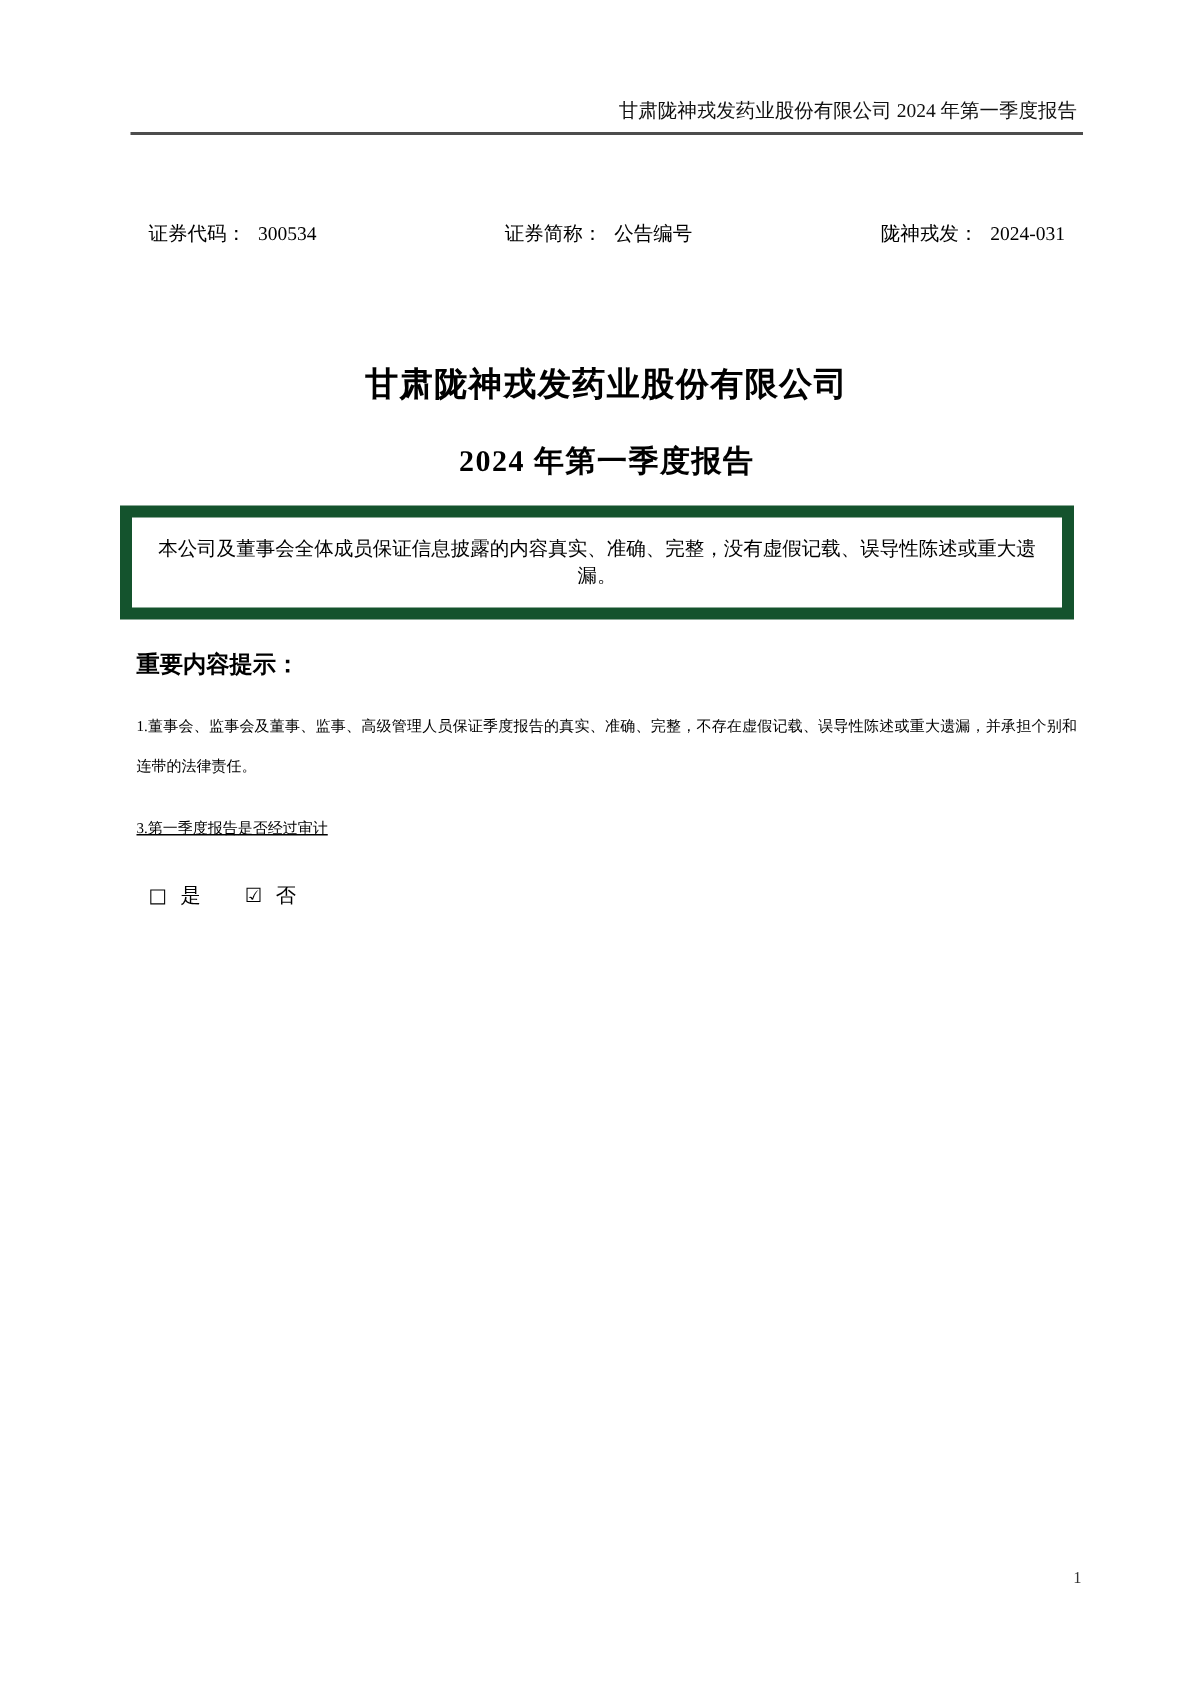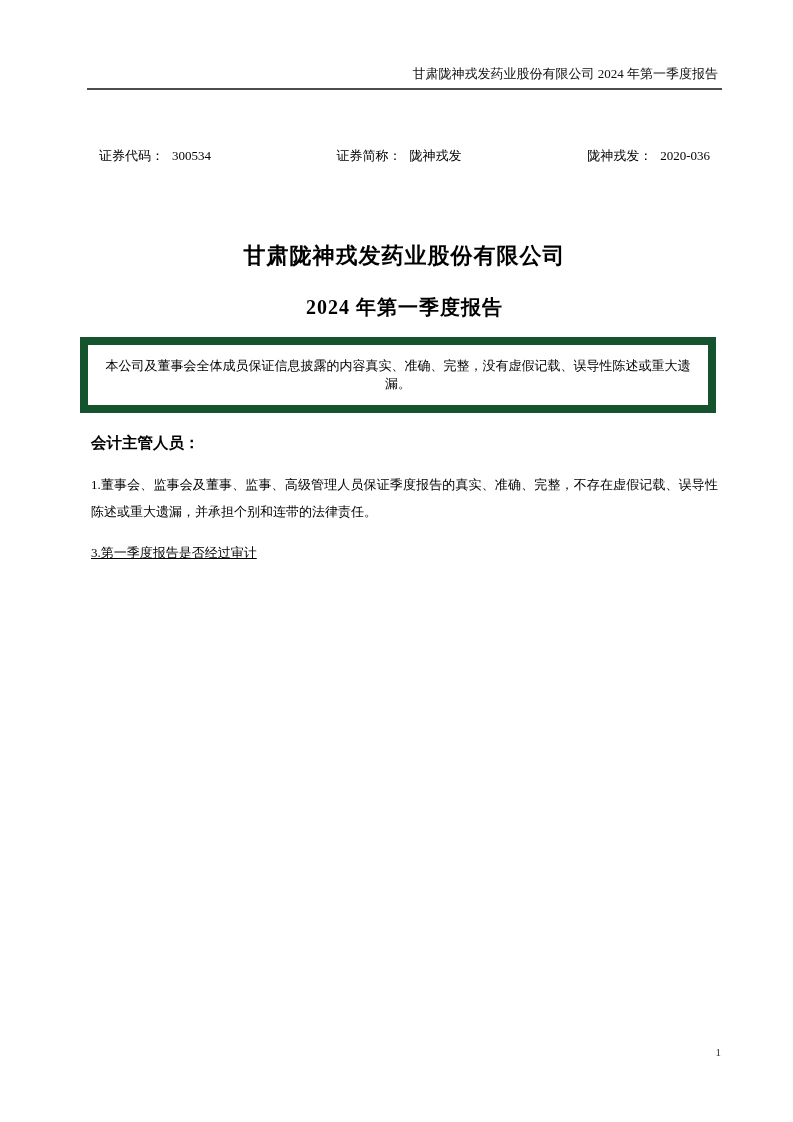--- a/index.html
+++ b/index.html
@@ -57,21 +57,21 @@
   }
 
   .notice-heading {
     margin: 16px 75px 0 75px;
     font-size: 15.5px;
     font-weight: bold;
   }
 
   .notice-paragraph {
     margin: 0 75px;
-    font-size: 13px;
+    font-size: 10px;
     line-height: 27px;
     text-align: justify;
   }
   .notice-paragraph.first { margin-top: 9px; }
   .notice-paragraph.third { margin-top: 6px; text-decoration: underline; }
 
   .audit-answer-row {
     margin: 9px 75px 0 75px;
     font-size: 13.5px;
     line-height: 27px;
@@ -96,38 +96,46 @@
 
 <div class="page">
 
   <div class="running-header">甘肃陇神戎发药业股份有限公司 2024 年第一季度报告</div>
 
   <div class="codes-row">
     <span class="code-item">
       <span>证券代码：</span><span>300534</span>
     </span>
     <span class="code-item">
-      <span>证券简称：</span><span>陇神戎发</span>
+      <span>证券简称：</span><span>公告编号</span>
     </span>
     <span class="code-item">
-      <span>陇神戎发：</span><span>2020-036</span>
+      <span>陇神戎发：</span><span>2024-031</span>
     </span>
   </div>
 
   <h1 class="company-title">甘肃陇神戎发药业股份有限公司</h1>
 
   <h2 class="report-period-title">2024 年第一季度报告</h2>
 
   <div class="statement-box">
     <p>本公司及董事会全体成员保证信息披露的内容真实、准确、完整，没有虚假记载、误导性陈述或重大遗漏。</p>
   </div>
 
-  <h3 class="notice-heading">会计主管人员：</h3>
+  <h3 class="notice-heading">重要内容提示：</h3>
 
   <p class="notice-paragraph first">1.董事会、监事会及董事、监事、高级管理人员保证季度报告的真实、准确、完整，不存在虚假记载、误导性陈述或重大遗漏，并承担个别和连带的法律责任。</p>
 
 
   <p class="notice-paragraph third">3.第一季度报告是否经过审计</p>
 
+  <div class="audit-answer-row">
+    <span class="audit-option">
+      <span class="checkbox-glyph">□</span><span>是</span>
+    </span>
+    <span class="audit-option">
+      <span class="checkbox-glyph">☑</span><span>否</span>
+    </span>
+  </div>
 
   <div class="page-number">1</div>
 
 </div>
 
 </body></html>

